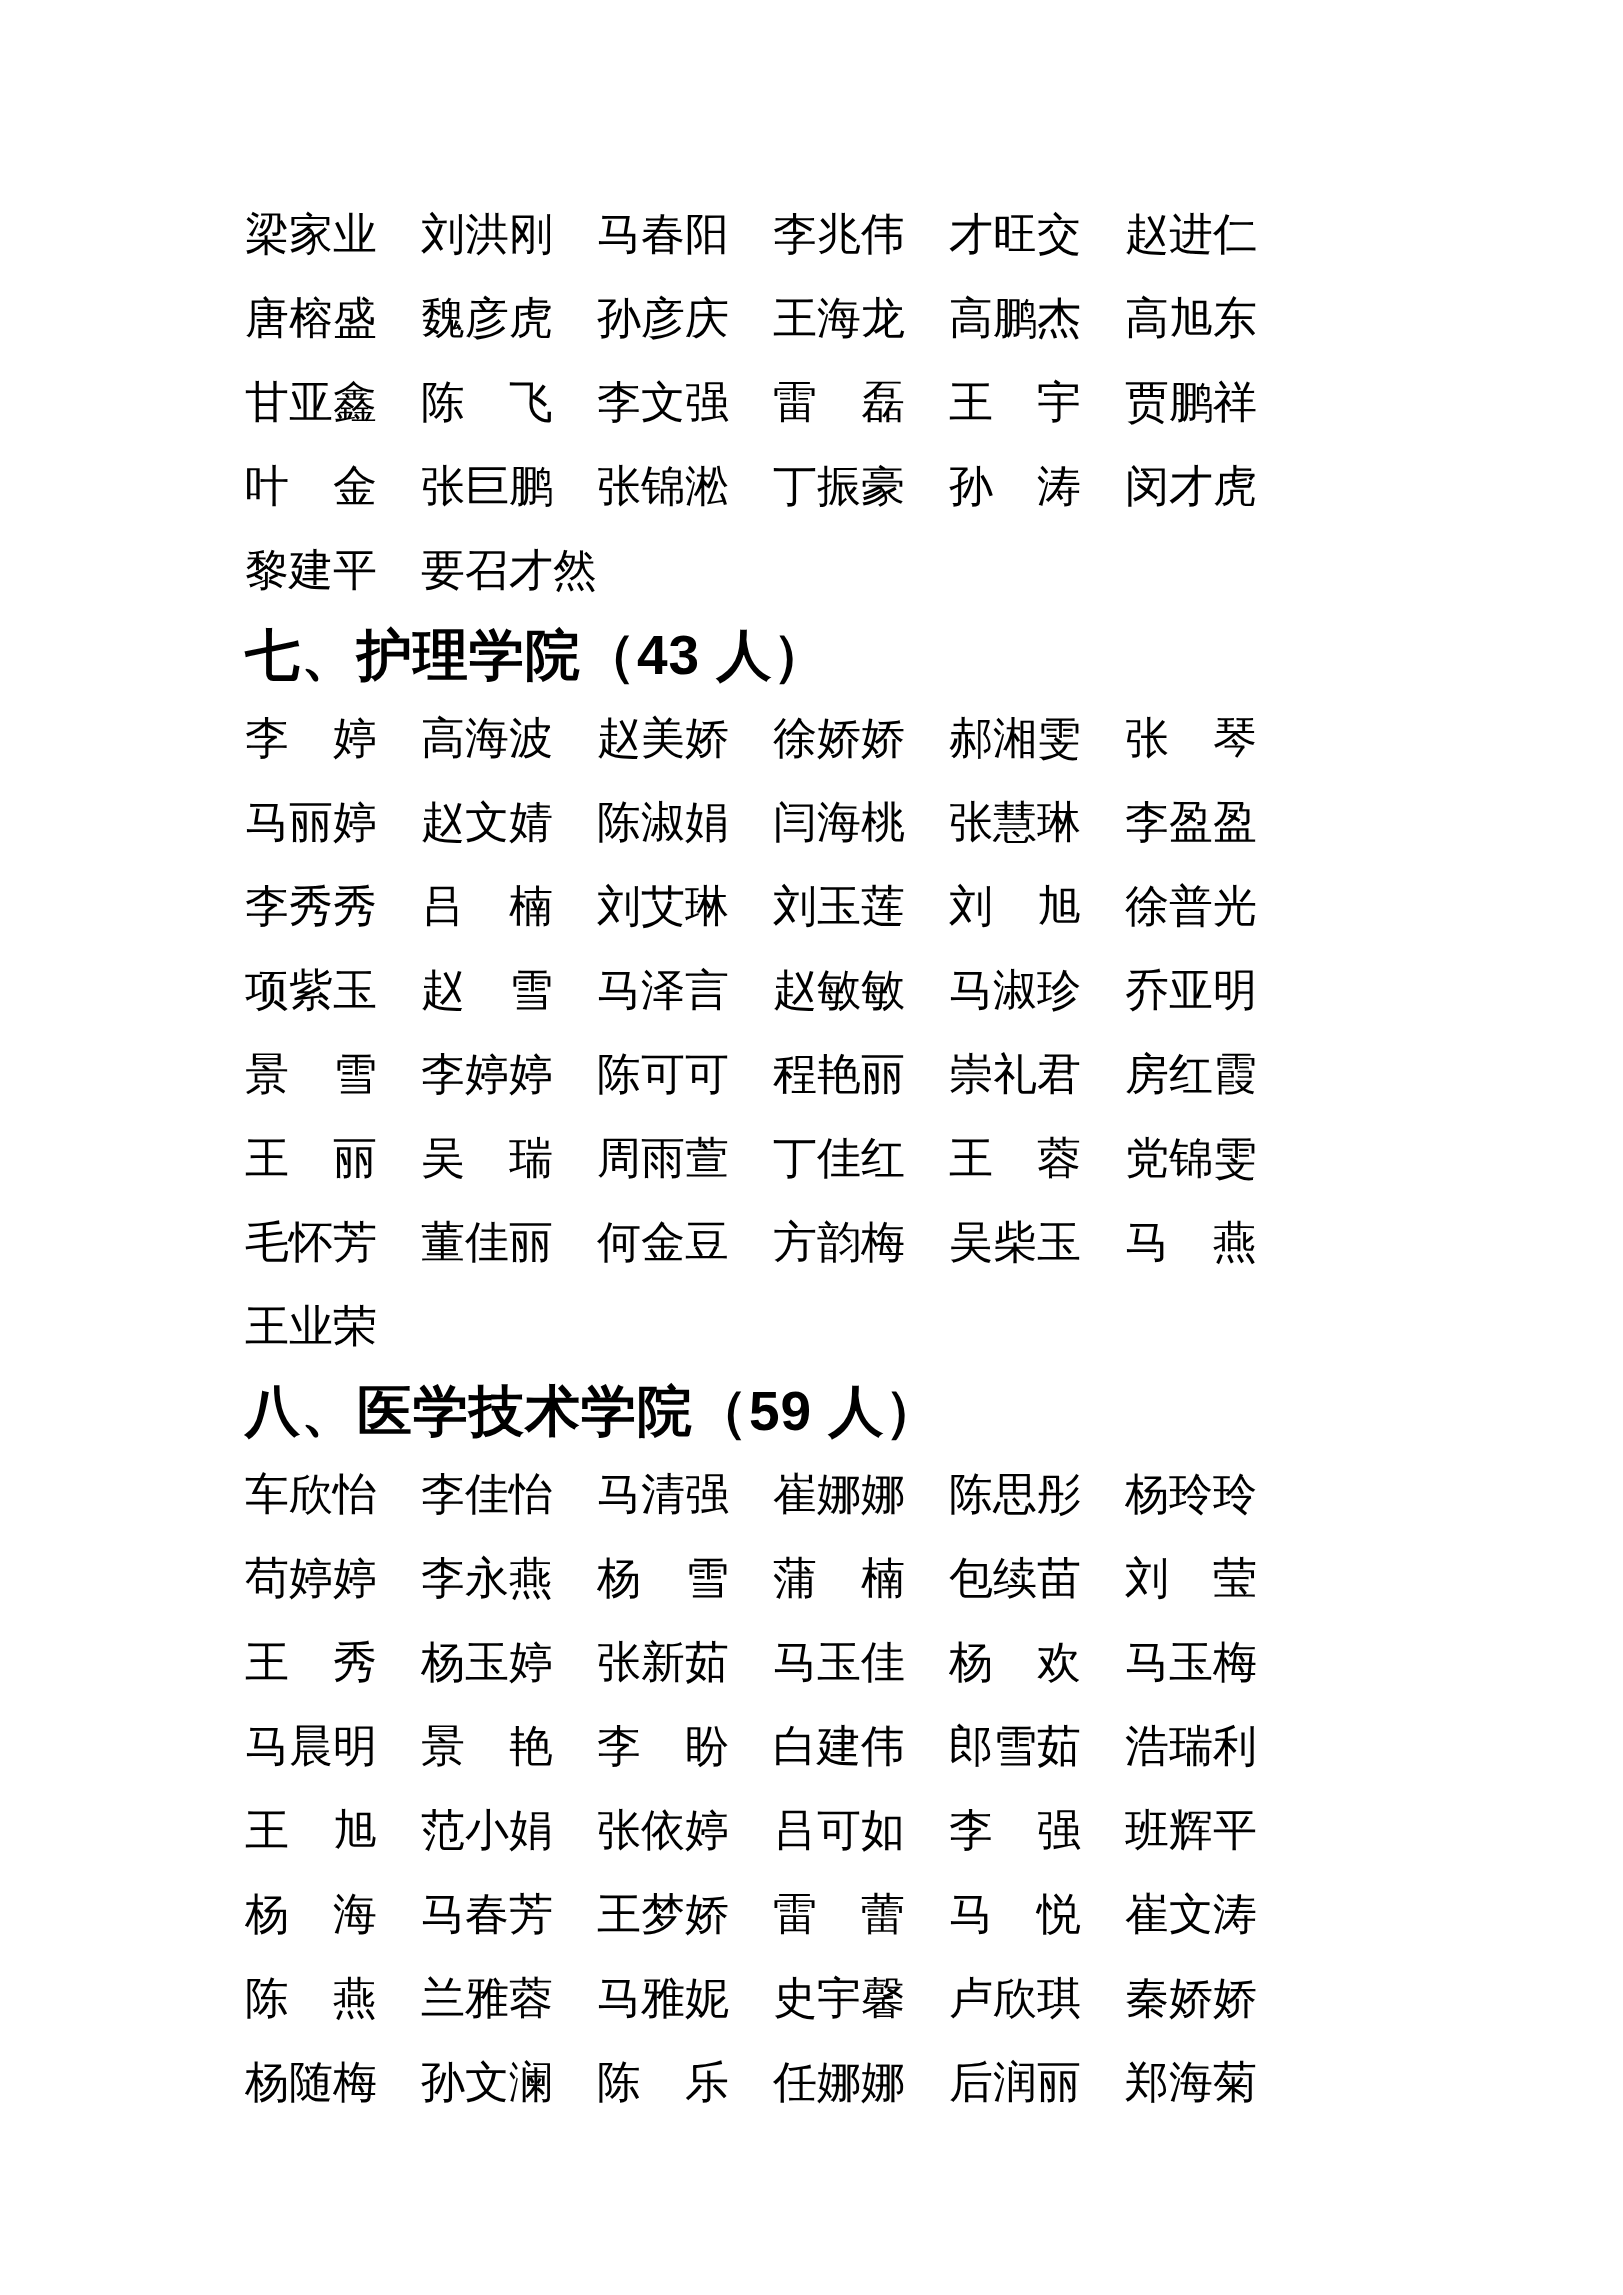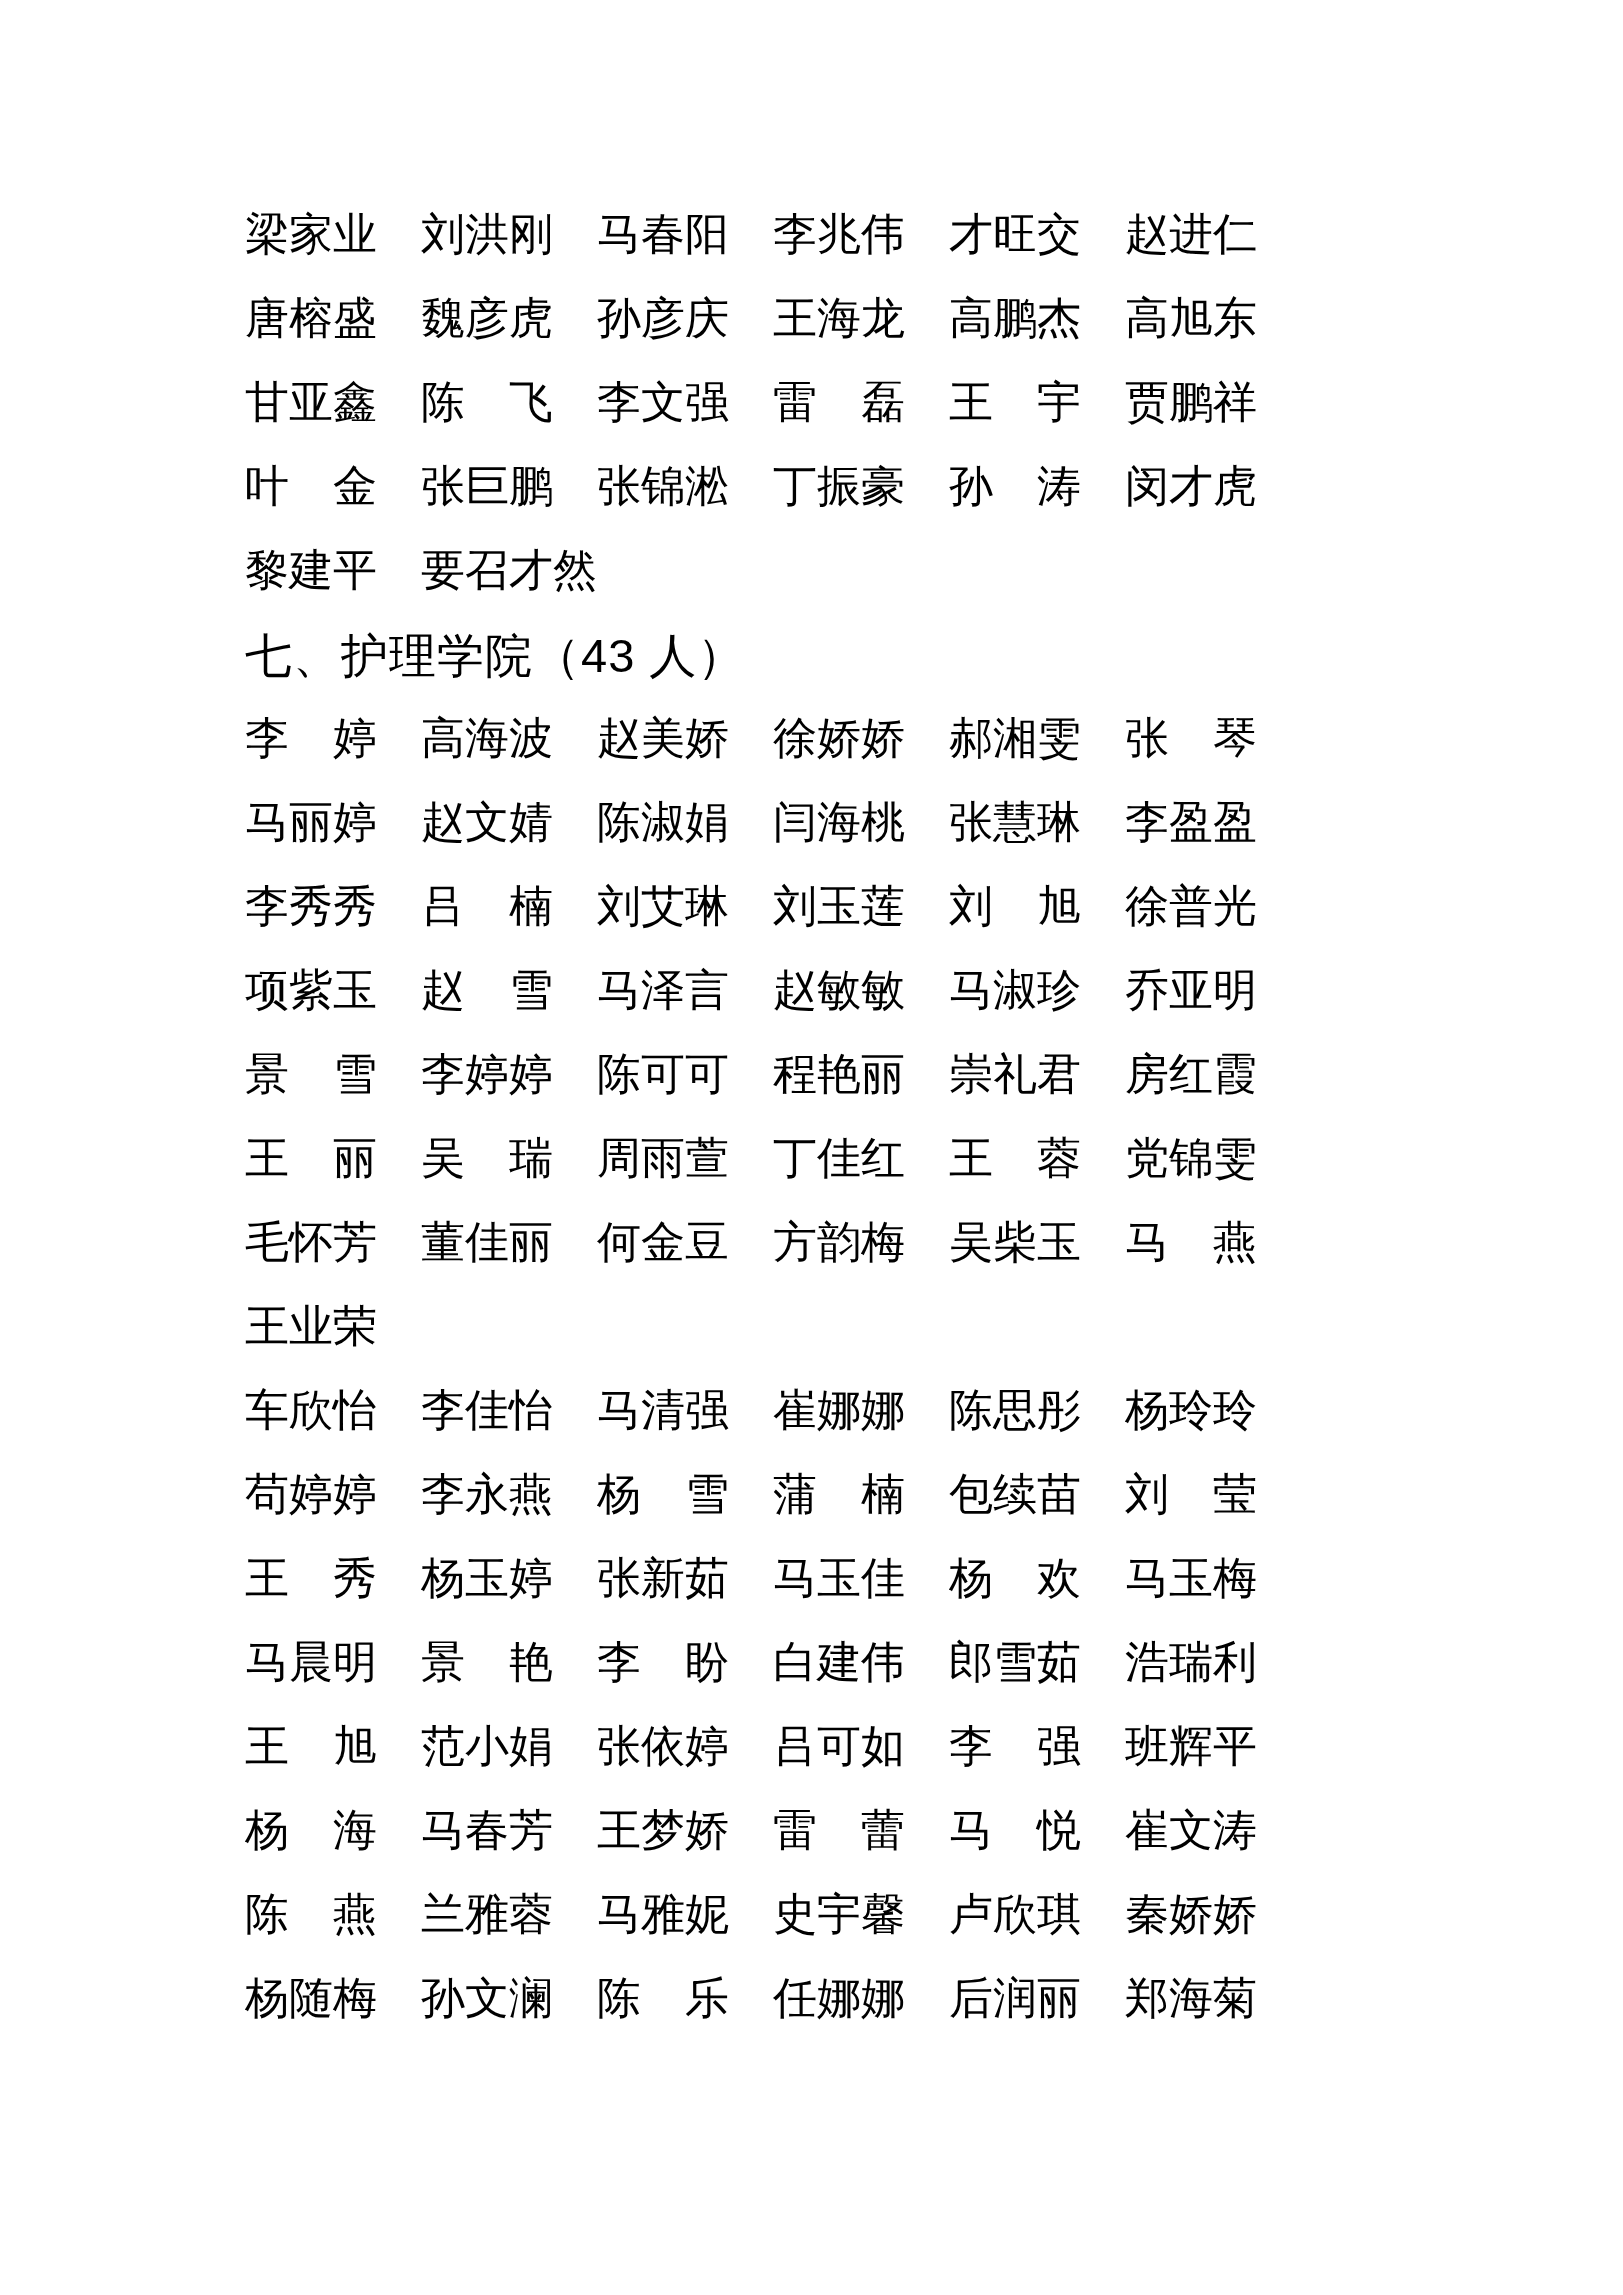--- a/index.html
+++ b/index.html
@@ -41,22 +41,22 @@
     line-height: 1;
     flex: 0 0 auto;
   }
   .name.wide {
     width: 176px;
   }
   .ch {
     display: inline-block;
   }
   .heading-row .heading-label {
-    font-size: 47px;
-    font-weight: normal;
+    font-size: 55px;
+    font-weight: bold;
     font-family: "Liberation Sans", "DejaVu Sans", sans-serif;
     letter-spacing: 1px;
     line-height: 1;
   }
 </style>
 </head>
 <body>
 
 <div class="page">
   <main class="content">
@@ -413,20 +413,23 @@
           <span class="ch">燕</span>
         </span>
       </div>
       <div class="row name-row">
         <span class="name">
           <span class="ch">王</span>
           <span class="ch">业</span>
           <span class="ch">荣</span>
         </span>
       </div>
+      <div class="row heading-row">
+        <span class="heading-label">八、医学技术学院（59 人）</span>
+      </div>
       <div class="row name-row">
         <span class="name">
           <span class="ch">车</span>
           <span class="ch">欣</span>
           <span class="ch">怡</span>
         </span>
         <span class="name">
           <span class="ch">李</span>
           <span class="ch">佳</span>
           <span class="ch">怡</span>

